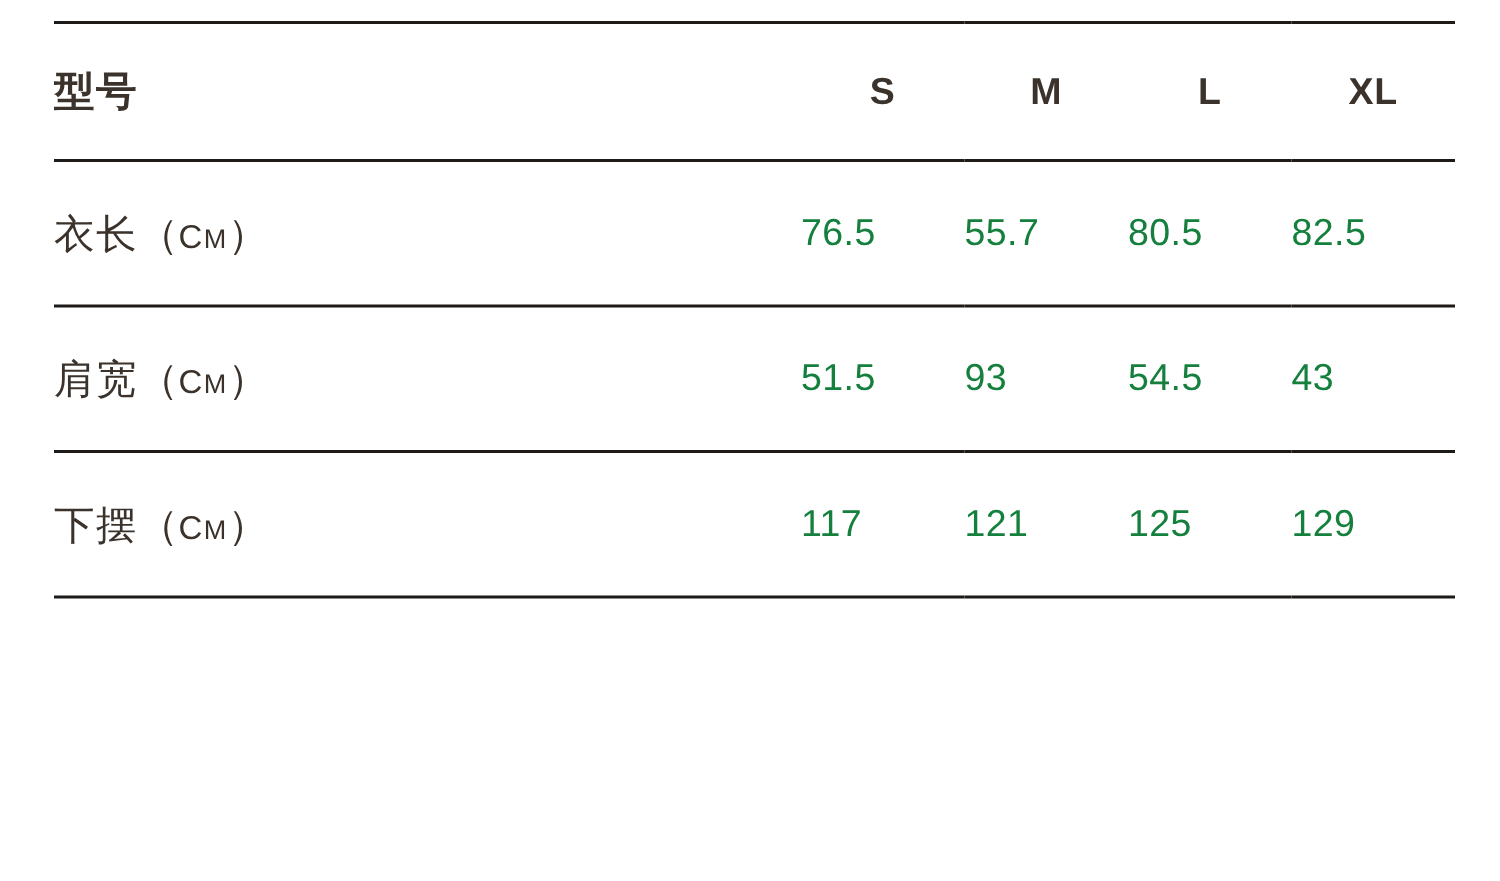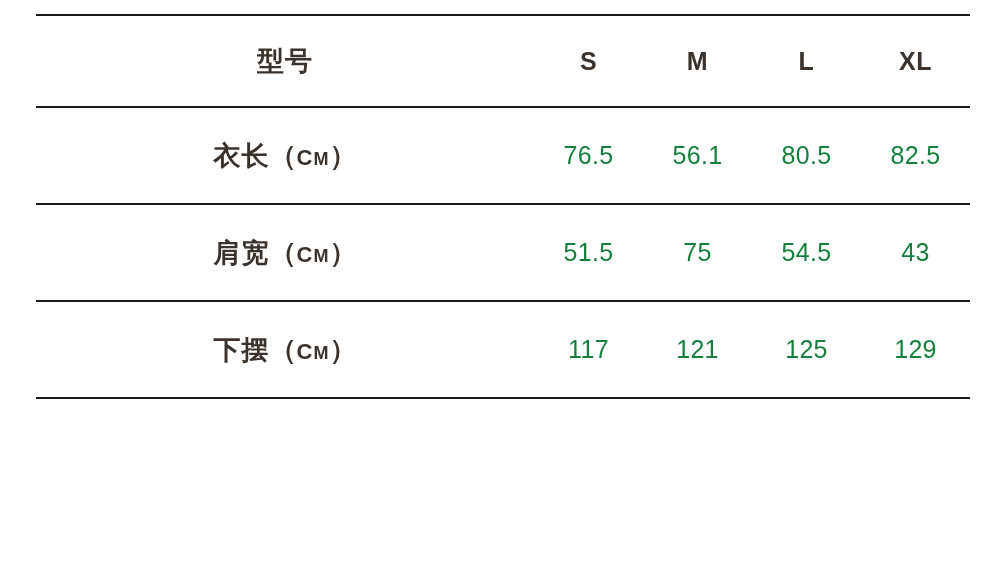--- a/index.html
+++ b/index.html
@@ -31,34 +31,32 @@
   }
   #size-table tr.last-rule {
     border-bottom: 2px solid #1d1a17;
     margin-top: 24px;
   }
 
   #size-table th,
   #size-table td {
     padding: 0;
     vertical-align: middle;
-    text-align: center;
   }
 
   
   col.col-label { width: 498px; }
   col.col-size  { width: 109px; }
 
   .cell-label {
     text-align: left;
     padding-left: 39px;
     font-size: 27px;
     letter-spacing: 1px;
     color: #3a322b;
-    font-weight: bold;
   }
 
   .header-row th { height: 90px; }
   .data-row td   { height: 95px; }
 
   .header-label {
     font-weight: bold;
     font-size: 27px;
   }
 
@@ -111,31 +109,31 @@
       <th class="size-head">XL</th>
     </tr>
   </thead>
 
   <tbody>
     <tr class="data-row">
       <td class="cell-label">
         <span>衣长</span><span class="unit"><span>（</span><span class="u-c">C</span><span class="u-m">M</span><span>）</span></span>
       </td>
       <td class="value">76.5</td>
-      <td class="value">56.1</td>
+      <td class="value">55.7</td>
       <td class="value">80.5</td>
       <td class="value">82.5</td>
     </tr>
 
     <tr class="data-row">
       <td class="cell-label">
         <span>肩宽</span><span class="unit"><span>（</span><span class="u-c">C</span><span class="u-m">M</span><span>）</span></span>
       </td>
       <td class="value">51.5</td>
-      <td class="value">75</td>
+      <td class="value">93</td>
       <td class="value">54.5</td>
       <td class="value">43</td>
     </tr>
 
 
     <tr class="data-row last-rule">
       <td class="cell-label">
         <span>下摆</span><span class="unit"><span>（</span><span class="u-c">C</span><span class="u-m">M</span><span>）</span></span>
       </td>
       <td class="value">117</td>

